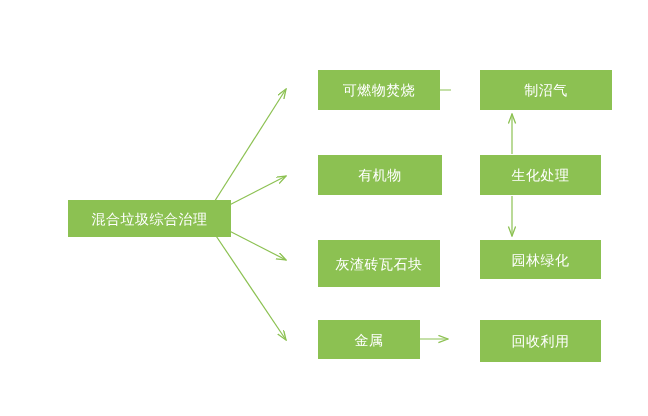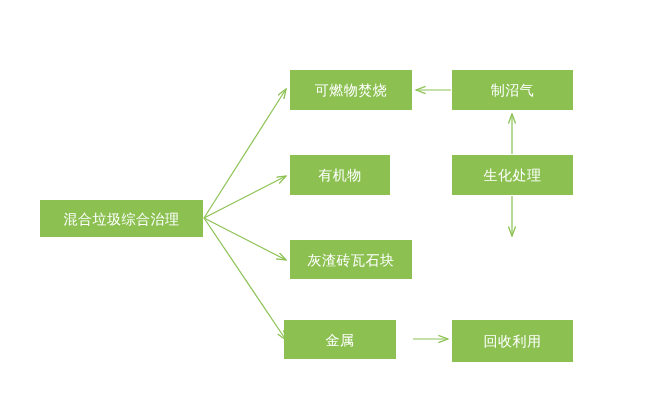--- a/index.html
+++ b/index.html
@@ -33,32 +33,33 @@
     display: flex;
     align-items: center;
     justify-content: center;
     color: #ffffff;
     font-size: 14px;
     letter-spacing: 0.5px;
     line-height: 1;
     text-align: center;
     white-space: nowrap;
     z-index: 2;
+    margin-left: 28px;
   }
   .node-label {
     color: #ffffff;
     font-size: 14px;
   }
   
   #node-root        { left: 40px;  top: 200px; width: 163px; height: 37px; text-align: center; }
   #node-burn        { left: 290px; top: 70px;  width: 122px; height: 40px; }
-  #node-organic     { left: 290px; top: 155px; width: 100px; height: 40px; }
-  #node-ash         { left: 290px; top: 240px; width: 122px; height: 39px; }
-  #node-metal       { left: 284px; top: 320px; width: 112px; height: 39px; }
-  #node-biogas      { left: 452px; top: 70px;  width: 121px; height: 40px; }
+  #node-organic     { left: 290px; top: 155px; width: 124px; height: 40px; }
+  #node-ash         { left: 290px; top: 240px; width: 122px; height: 47px; }
+  #node-metal       { left: 290px; top: 320px; width: 102px; height: 39px; }
+  #node-biogas      { left: 452px; top: 70px;  width: 132px; height: 40px; }
   #node-biochem     { left: 452px; top: 155px; width: 121px; height: 40px; }
   #node-landscape   { left: 452px; top: 240px; width: 121px; height: 39px; }
   #node-recycle     { left: 452px; top: 320px; width: 121px; height: 42px; }
 </style>
 </head>
 <body>
 
 <div id="diagram">
 
   <svg id="edges" viewBox="0 0 648 416" width="648" height="416" xmlns="http://www.w3.org/2000/svg">
@@ -105,18 +106,21 @@
   </div>
 
   <div class="node" id="node-biogas">
     <span class="node-label">制沼气</span>
   </div>
 
   <div class="node" id="node-biochem">
     <span class="node-label">生化处理</span>
   </div>
 
+  <div class="node" id="node-landscape">
+    <span class="node-label">园林绿化</span>
+  </div>
 
   <div class="node" id="node-recycle">
     <span class="node-label">回收利用</span>
   </div>
 
 </div>
 
 </body></html>

